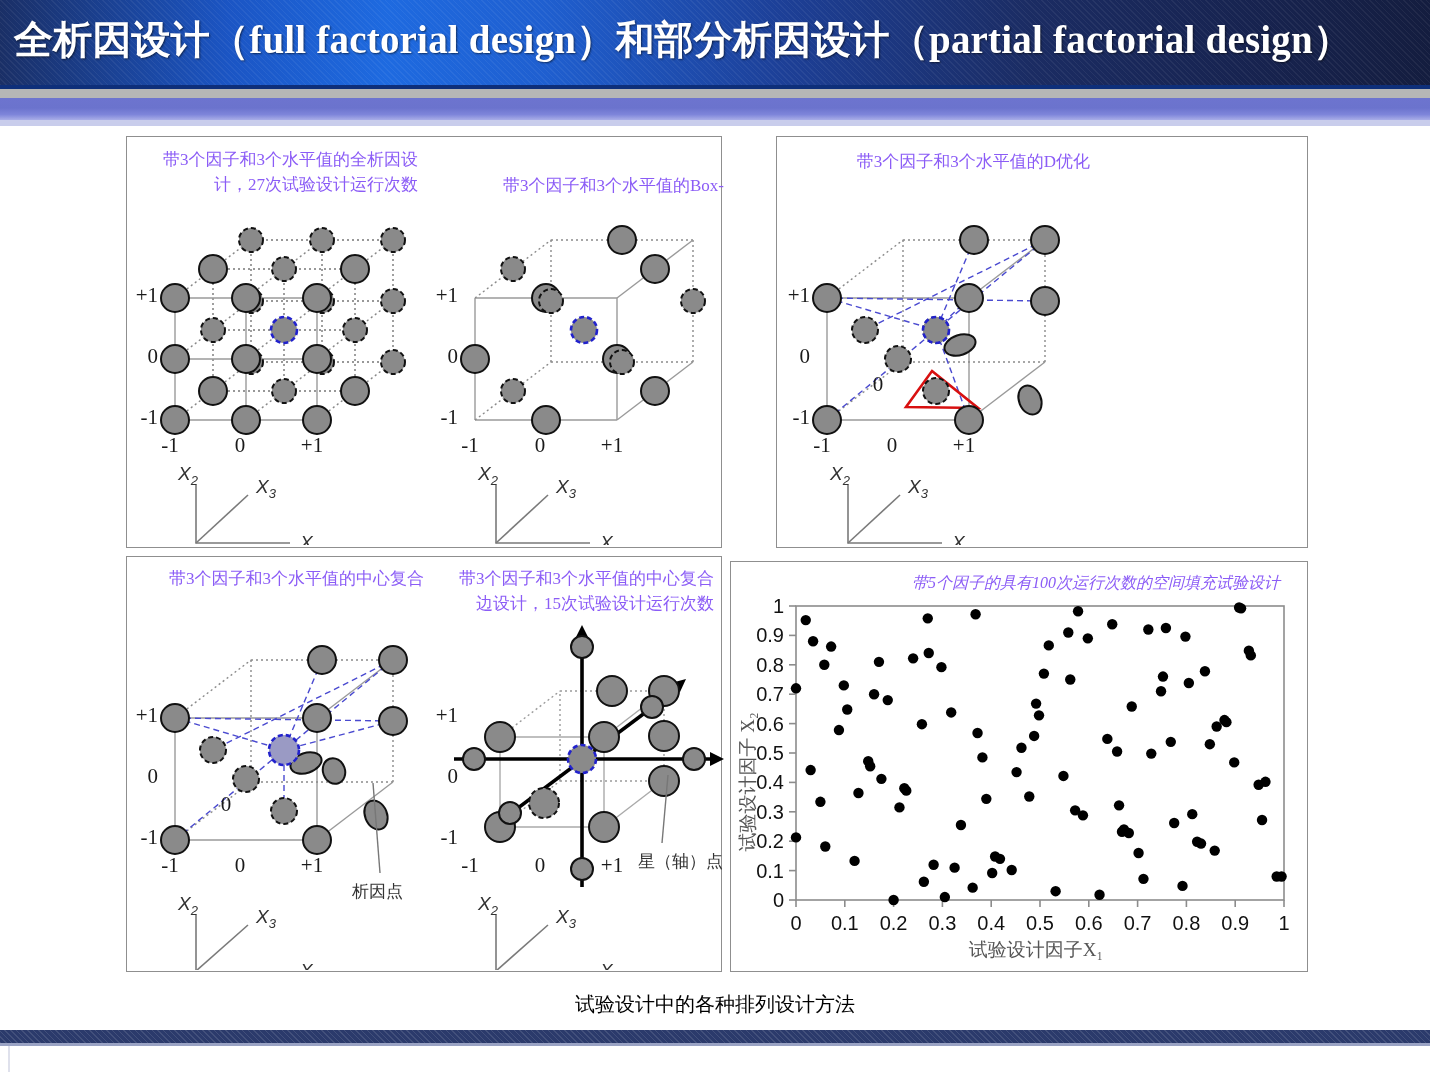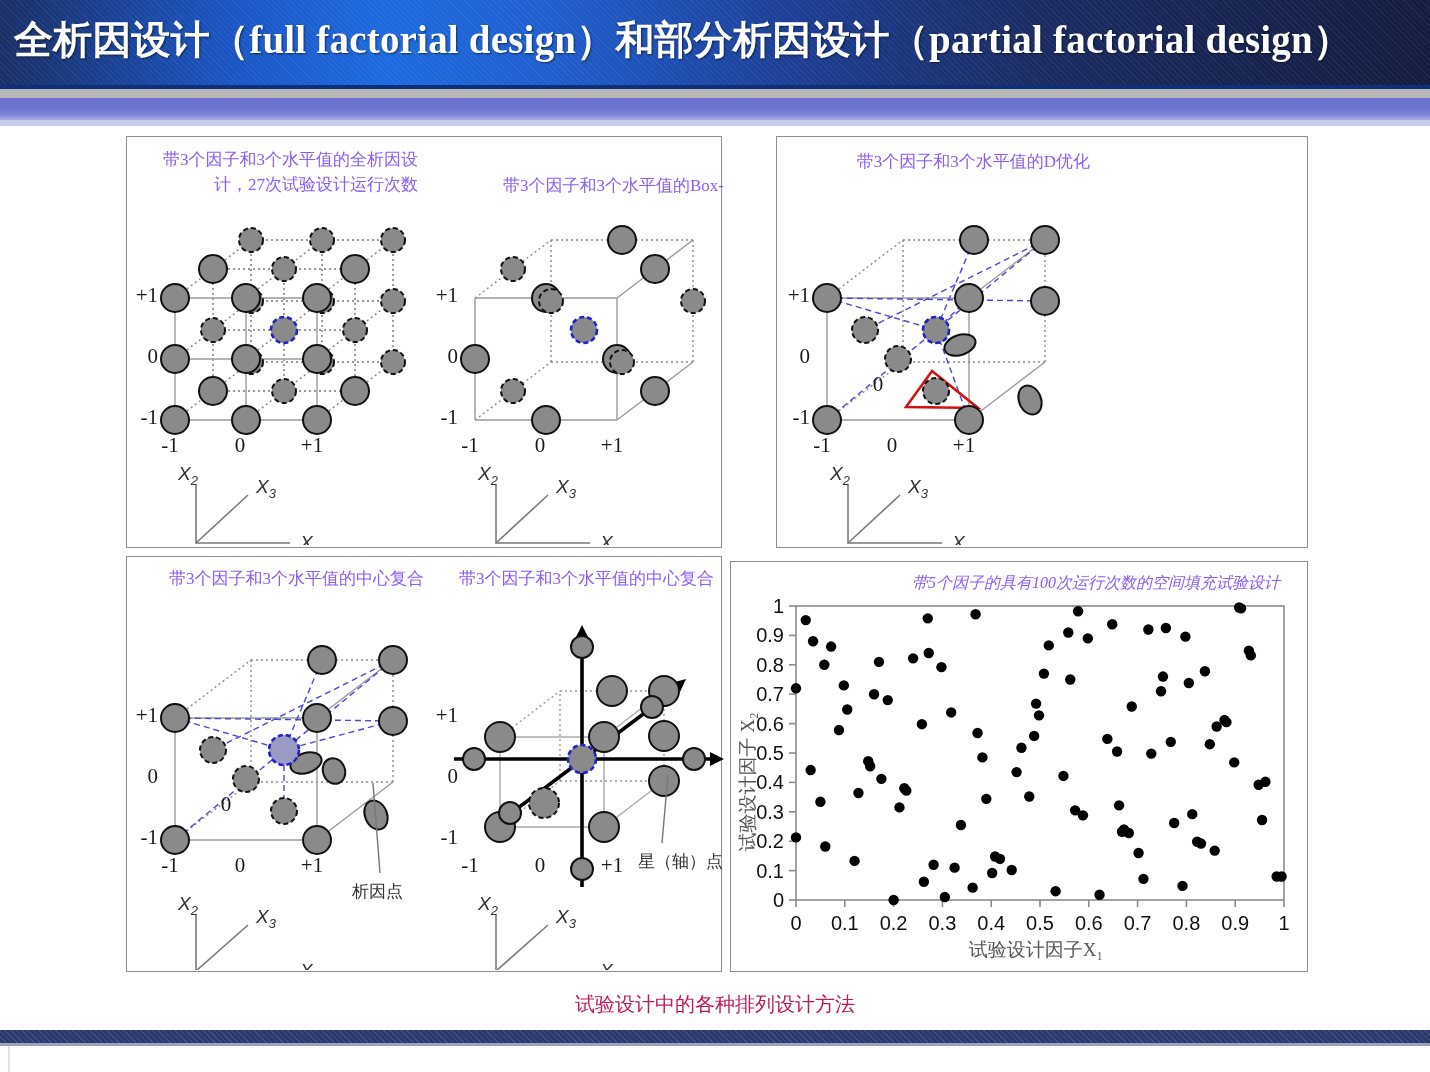--- a/index.html
+++ b/index.html
@@ -68,21 +68,21 @@
   #fig-full{left:130px;top:195px;}
   #fig-bb{left:430px;top:195px;}
   #fig-dopt{left:782px;top:195px;}
   #fig-ccf{left:130px;top:615px;}
   #fig-cce{left:430px;top:615px;}
   #fig-scatter{left:736px;top:592px;}
 
   
   #bottom-caption{
     position:absolute;left:0;top:991px;width:1430px;text-align:center;
-    font-size:20px;color:#be185d;
+    font-size:20px;color:#000000;
     font-family:"Liberation Serif","DejaVu Serif",serif;
   }
 
   text{font-family:"Liberation Serif","DejaVu Serif",serif;}
   .axlbl{font-size:21px;fill:#1a1a1a;}
   .itl{font-style:italic;font-size:19px;fill:#333;font-family:"Liberation Sans","DejaVu Sans",sans-serif;}
   .sub{font-size:13px;}
   .anno{font-size:17px;fill:#333;font-family:"Liberation Serif","DejaVu Serif",serif;}
   .tick{font-size:20px;fill:#111;font-family:"Liberation Sans","DejaVu Sans",sans-serif;}
 </style>
@@ -110,20 +110,21 @@
   <div>带3个因子和3个水平值的Box-</div>
 </div>
 <div class="cap" id="cap-dopt">
   <div>带3个因子和3个水平值的D优化</div>
 </div>
 <div class="cap" id="cap-ccf">
   <div>带3个因子和3个水平值的中心复合</div>
 </div>
 <div class="cap" id="cap-cce">
   <div>带3个因子和3个水平值的中心复合</div>
+  <div>边设计，15次试验设计运行次数</div>
 </div>
 <div class="cap" id="cap-scatter">带5个因子的具有100次运行次数的空间填充试验设计</div>
 
 <div class="fig" id="fig-full">
 <svg width="300" height="350" viewBox="0 0 300 350">
   <defs>
     <g id="sph">
           <circle r="14" fill="#8a8a8a" stroke="#111" stroke-width="2"></circle>
         </g>
     <g id="sphd">

